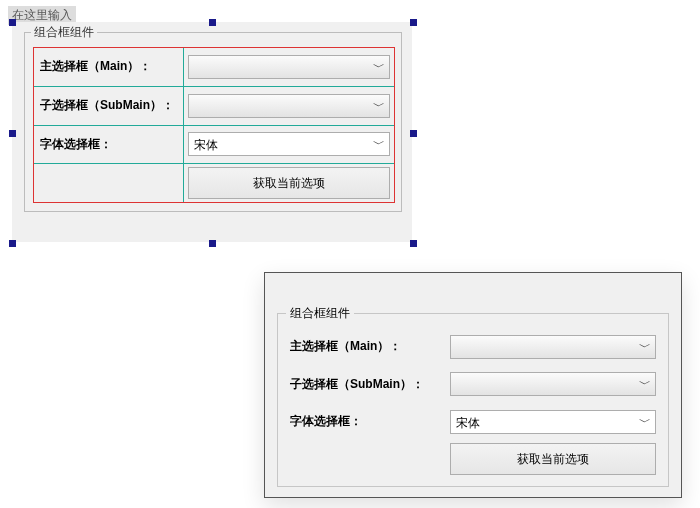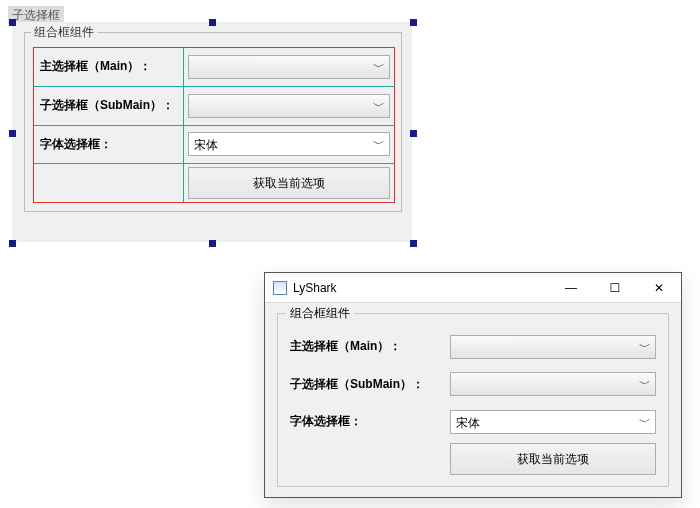--- a/index.html
+++ b/index.html
@@ -162,21 +162,21 @@
   }
   .r-row { flex:1; display:flex; align-items:center; }
   .r-label { width: 160px; font-weight: bold; }
   .r-field { flex:1; display:flex; }
   .r-row.btnrow .r-label { }
 </style>
 </head>
 <body>
 
 <div class="designer-wrap">
-  <div class="placeholder-tag">子选择框</div>
+  <div class="placeholder-tag">在这里输入</div>
 
   <div class="design-canvas">
     <div class="groupbox">
       <div class="groupbox-title">组合框组件</div>
 
       <div class="layout-grid">
         <div class="lrow">
           <div class="lcell-label">主选择框（Main）：</div>
           <div class="lcell-field">
             <div class="combo">
@@ -215,29 +215,20 @@
   <div class="handle" style="left:205px; top:15px"></div>
   <div class="handle" style="left:406px; top:15px"></div>
   <div class="handle" style="left:5px; top:126px"></div>
   <div class="handle" style="left:406px; top:126px"></div>
   <div class="handle" style="left:5px; top:236px"></div>
   <div class="handle" style="left:205px; top:236px"></div>
   <div class="handle" style="left:406px; top:236px"></div>
 </div>
 
 <div class="window">
-  <div class="titlebar">
-    <div class="win-icon"></div>
-    <div class="win-title">LyShark</div>
-    <div class="win-buttons">
-      <div class="win-btn">—</div>
-      <div class="win-btn">☐</div>
-      <div class="win-btn">✕</div>
-    </div>
-  </div>
 
   <div class="r-group">
     <div class="r-group-title">组合框组件</div>
     <div class="r-body">
       <div class="r-row">
         <div class="r-label">主选择框（Main）：</div>
         <div class="r-field">
           <div class="combo">
             <span class="combo-arrow">﹀</span>
           </div>

